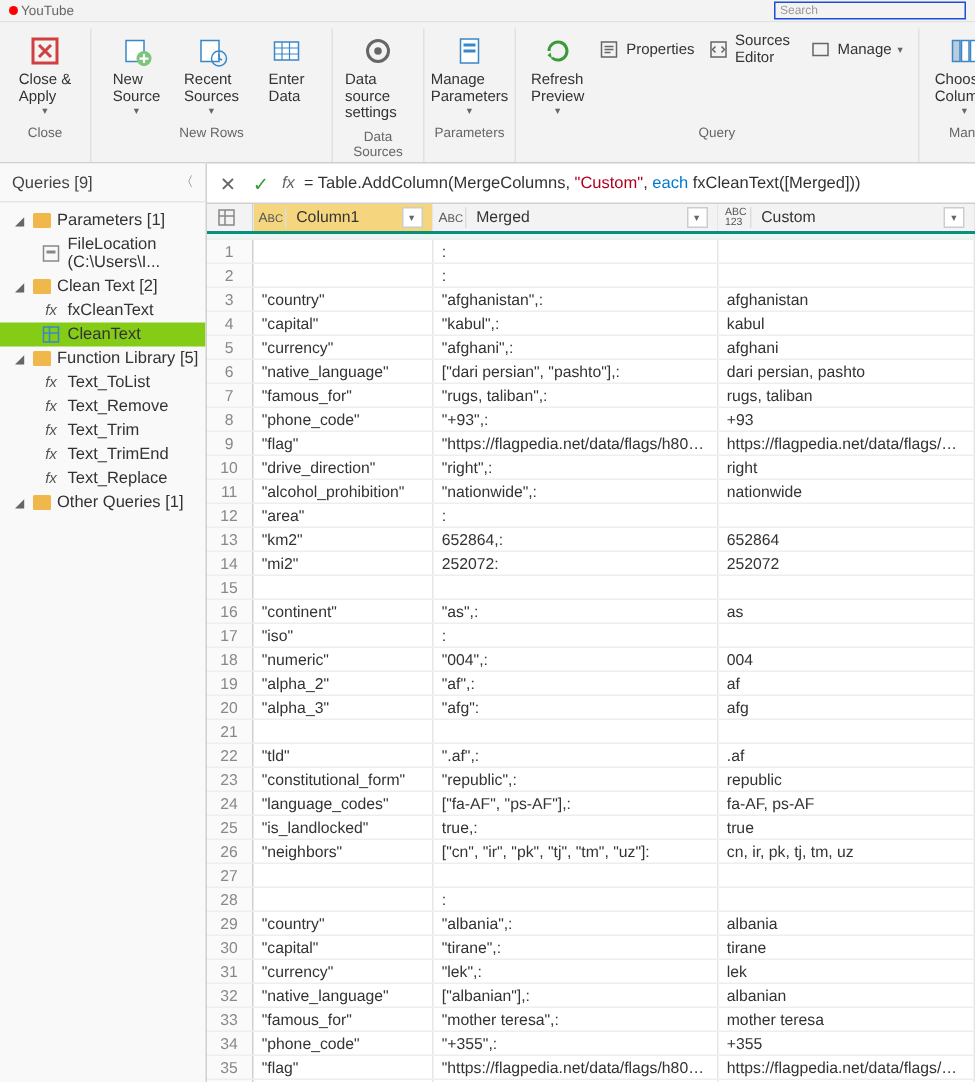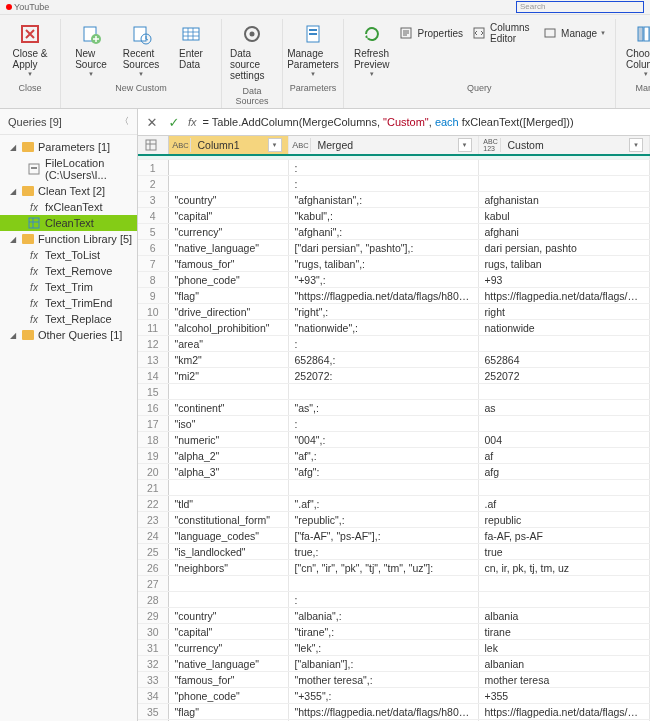--- a/index.html
+++ b/index.html
@@ -108,21 +108,21 @@
       <div class="big-btn">
         <span class="ico">
             <svg width="24" height="24">
               <rect x="4" y="6" width="16" height="12" fill="#fff" stroke="#3a87c7"></rect>
               <path d="M4 10h16M4 14h16M9 6v12M14 6v12" stroke="#3a87c7" stroke-width="0.8"></path>
             </svg>
           </span>
         <span class="lbl">Enter<br>Data</span>
       </div>
     </div>
-    <div class="group-label">New Custom</div>
+    <div class="group-label">New Rows</div>
   </div>
 
   <div class="group">
     <div class="group-buttons">
       <div class="big-btn">
         <span class="ico">
             <svg width="24" height="24">
               <circle cx="12" cy="12" r="7" fill="none" stroke="#666" stroke-width="2"></circle>
               <circle cx="12" cy="12" r="2.5" fill="#666"></circle>
             </svg>
@@ -172,21 +172,21 @@
             </span>
             <span>Properties</span>
           </div>
         <div class="small-btn">
             <span class="sico">
               <svg width="14" height="14">
                 <rect x="2" y="2" width="10" height="10" fill="none" stroke="#666"></rect>
                 <path d="M5 5l-2 2 2 2M9 5l2 2-2 2" stroke="#666" fill="none"></path>
               </svg>
             </span>
-            <span>Columns Editor</span>
+            <span>Sources Editor</span>
           </div>
         <div class="small-btn">
             <span class="sico">
               <svg width="14" height="14">
                 <rect x="2" y="3" width="10" height="8" fill="none" stroke="#666"></rect>
               </svg>
             </span>
             <span>Manage</span> 
             <span class="drop">▾</span>
           </div>

